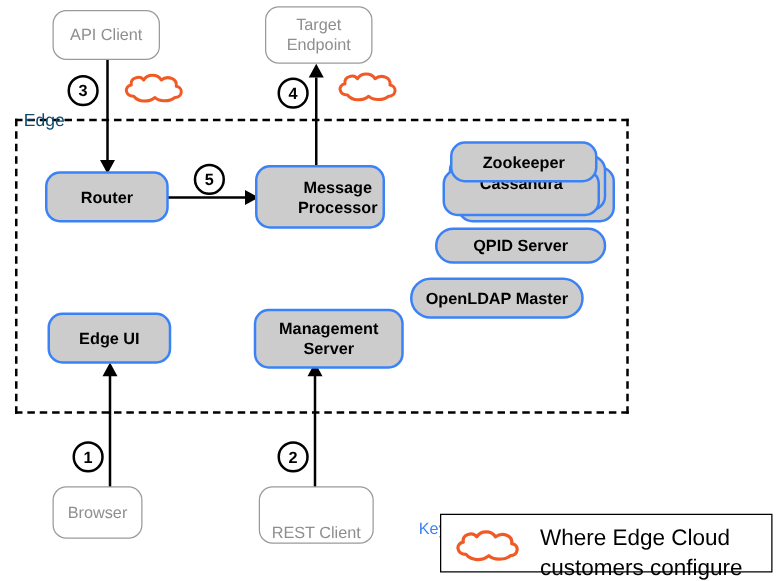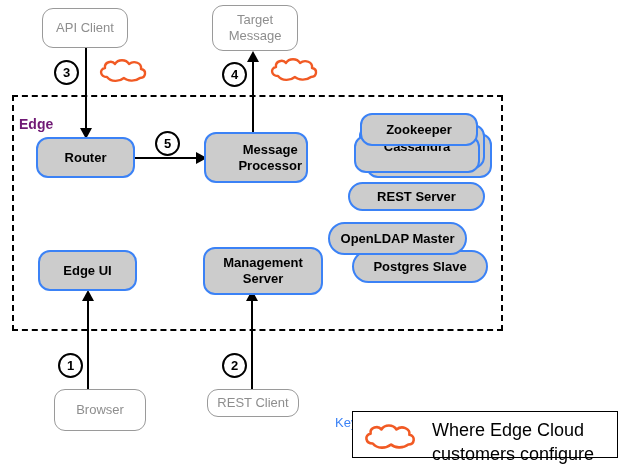--- a/index.html
+++ b/index.html
@@ -58,24 +58,24 @@
     top: 95px;
     width: 491px;
     height: 236px;
     box-sizing: border-box;
     border: 2px dashed #000000;
     background: transparent;
   }
   #edge-label {
     position: absolute;
     left: 19px;
-    top: 116px;
+    top: 88px;
     font-size: 14px;
-    font-weight: bold;
-    color: #701a75;
+    font-weight: normal;
+    color: #0c4a6e;
   }
 
   
   .vline {
     position: absolute;
     width: 2px;
     background: #000000;
   }
   .hline {
     position: absolute;
@@ -187,28 +187,28 @@
 
   <div class="vline" style="left:251px; top:300px; height:90px;"></div>
   <div class="arrowhead arrow-up" style="left:246px; top:290px;"></div>
 
   <div class="node external" style="left:42px; top:8px; width:86px; height:40px;">
     <span class="label">API Client</span>
   </div>
 
   <div class="node external" style="left:212px; top:5px; width:86px; height:46px;">
     <span class="label">Target
-Message</span>
-  </div>
-
-  <div class="node external" style="left:54px; top:389px; width:92px; height:42px;">
+Endpoint</span>
+  </div>
+
+  <div class="node external" style="left:42px; top:389px; width:72px; height:42px;">
     <span class="label">Browser</span>
   </div>
 
-  <div class="node external" style="left:207px; top:389px; width:92px; height:28px;">
+  <div class="node external" style="left:207px; top:389px; width:92px; height:46px;align-items:flex-end;">
     <span class="label">REST Client</span>
   </div>
 
   <div class="node" style="left:36px; top:137px; width:99px; height:41px;">
     <span class="label">Router</span>
   </div>
 
   <div class="node" style="left:204px; top:132px; width:104px; height:51px;justify-content:flex-end;">
     <span class="label">Message
 Processor</span>
@@ -232,27 +232,24 @@
     <div class="node" style="left:2px; top:22px; width:126px; height:38px; z-index:3; align-items:flex-start; padding-top:2px;">
       <span class="label">Cassandra</span>
     </div>
 
     <div class="node" style="left:8px; top:0px; width:118px; height:33px; z-index:4;">
       <span class="label">Zookeeper</span>
     </div>
   </div>
 
   <div class="node pill" style="left:348px; top:182px; width:137px; height:29px;">
-    <span class="label">REST Server</span>
+    <span class="label">QPID Server</span>
   </div>
 
   <div class="stack-wrap" style="left:328px; top:222px; width:160px; height:62px;">
-    <div class="node pill" style="left:24px; top:28px; width:136px; height:33px; z-index:1;">
-      <span class="label">Postgres Slave</span>
-    </div>
     <div class="node pill" style="left:0px; top:0px; width:139px; height:33px; z-index:2;">
       <span class="label">OpenLDAP Master</span>
     </div>
   </div>
 
 
   <div class="step-badge" style="left:54px; top:60px;">
     <span>3</span>
   </div>
   <div class="step-badge" style="left:222px; top:62px;">

